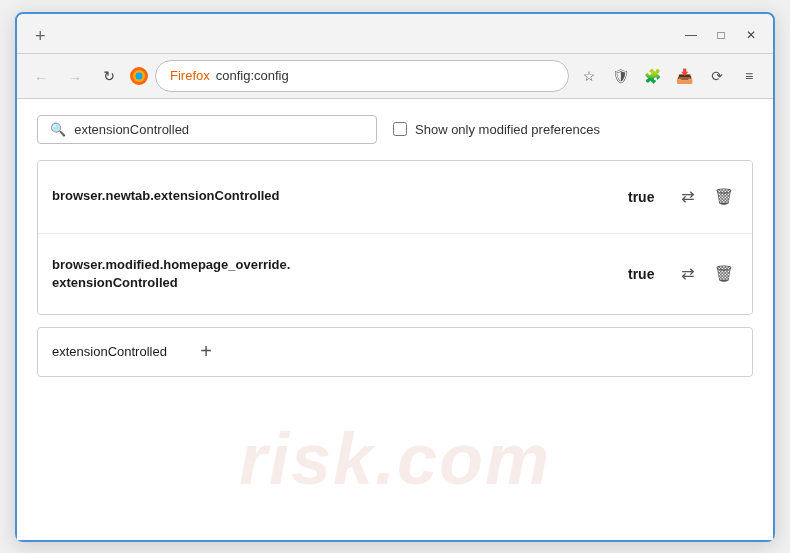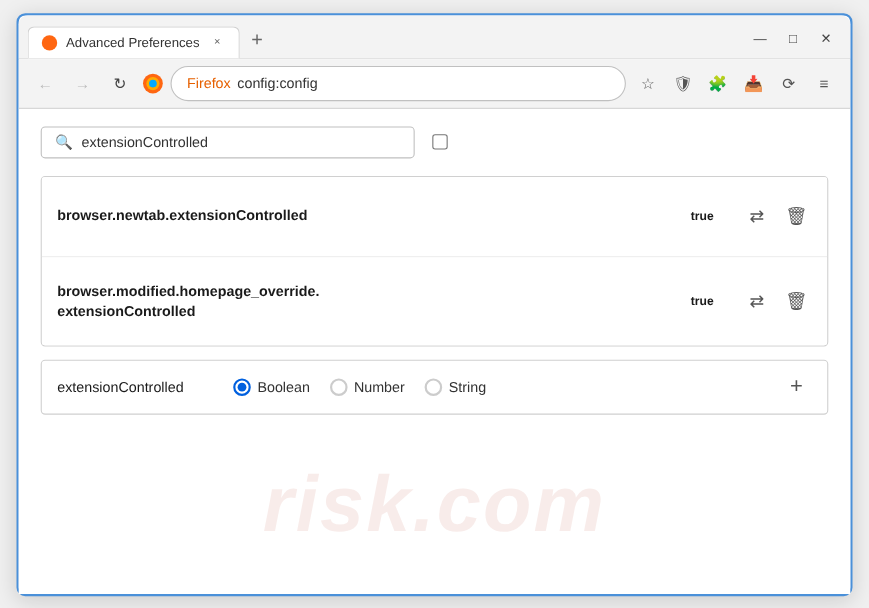--- a/index.html
+++ b/index.html
@@ -260,21 +260,21 @@
     }
     .pref-row:last-child { border-bottom: none; }
     .pref-name {
       font-size: 13px;
       font-weight: 700;
       color: #1a1a1a;
       flex: 1;
       line-height: 1.4;
     }
     .pref-value {
-      font-size: 11px;
+      font-size: 14px;
       font-weight: 700;
       color: #1a1a1a;
       margin-right: 16px;
       min-width: 30px;
     }
     .pref-actions {
       display: flex;
       align-items: center;
       gap: 8px;
     }
@@ -358,25 +358,20 @@
       font-size: 20px;
       font-weight: 300;
     }
   </style>
 </head>
 <body>
 
 <div class="browser-window">
 
   <div class="title-bar">
-    <div class="tab">
-      <div class="tab-favicon"></div>
-      <span class="tab-title">Advanced Preferences</span>
-      <button class="tab-close">×</button>
-    </div>
     <button class="tab-new">+</button>
     <div class="window-controls">
       <button class="win-btn">—</button>
       <button class="win-btn">□</button>
       <button class="win-btn close">✕</button>
     </div>
   </div>
 
   <div class="nav-bar">
     <button class="nav-btn disabled">←</button>
@@ -408,20 +403,21 @@
 
     <div class="watermark">risk.com</div>
 
     <div class="search-row">
       <div class="search-box">
         <span class="search-icon">🔍</span>
         <input class="search-input" type="text" value="extensionControlled" style="">
       </div>
       <label class="checkbox-label">
         <input type="checkbox" style="">
+        <span>Show only modified preferences</span>
       </label>
     </div>
 
     <div class="prefs-table">
 
       <div class="pref-row">
         <span class="pref-name">browser.newtab.extensionControlled</span>
         <span class="pref-value">true</span>
         <div class="pref-actions">
           <button class="action-btn">
@@ -445,33 +441,16 @@
           </button>
           <button class="action-btn">
             <span>🗑</span>
           </button>
         </div>
       </div>
     </div>
 
     <div class="new-pref-row">
       <span class="new-pref-name">extensionControlled</span>
-      <div class="radio-group">
-
-        <label class="radio-option">
-          <div class="radio-circle checked"></div>
-          <span>Boolean</span>
-        </label>
-
-        <label class="radio-option">
-          <div class="radio-circle"></div>
-          <span>Number</span>
-        </label>
-
-        <label class="radio-option">
-          <div class="radio-circle"></div>
-          <span>String</span>
-        </label>
-      </div>
       <button class="add-btn">+</button>
     </div>
   </div>
 </div>
 
 </body></html>

